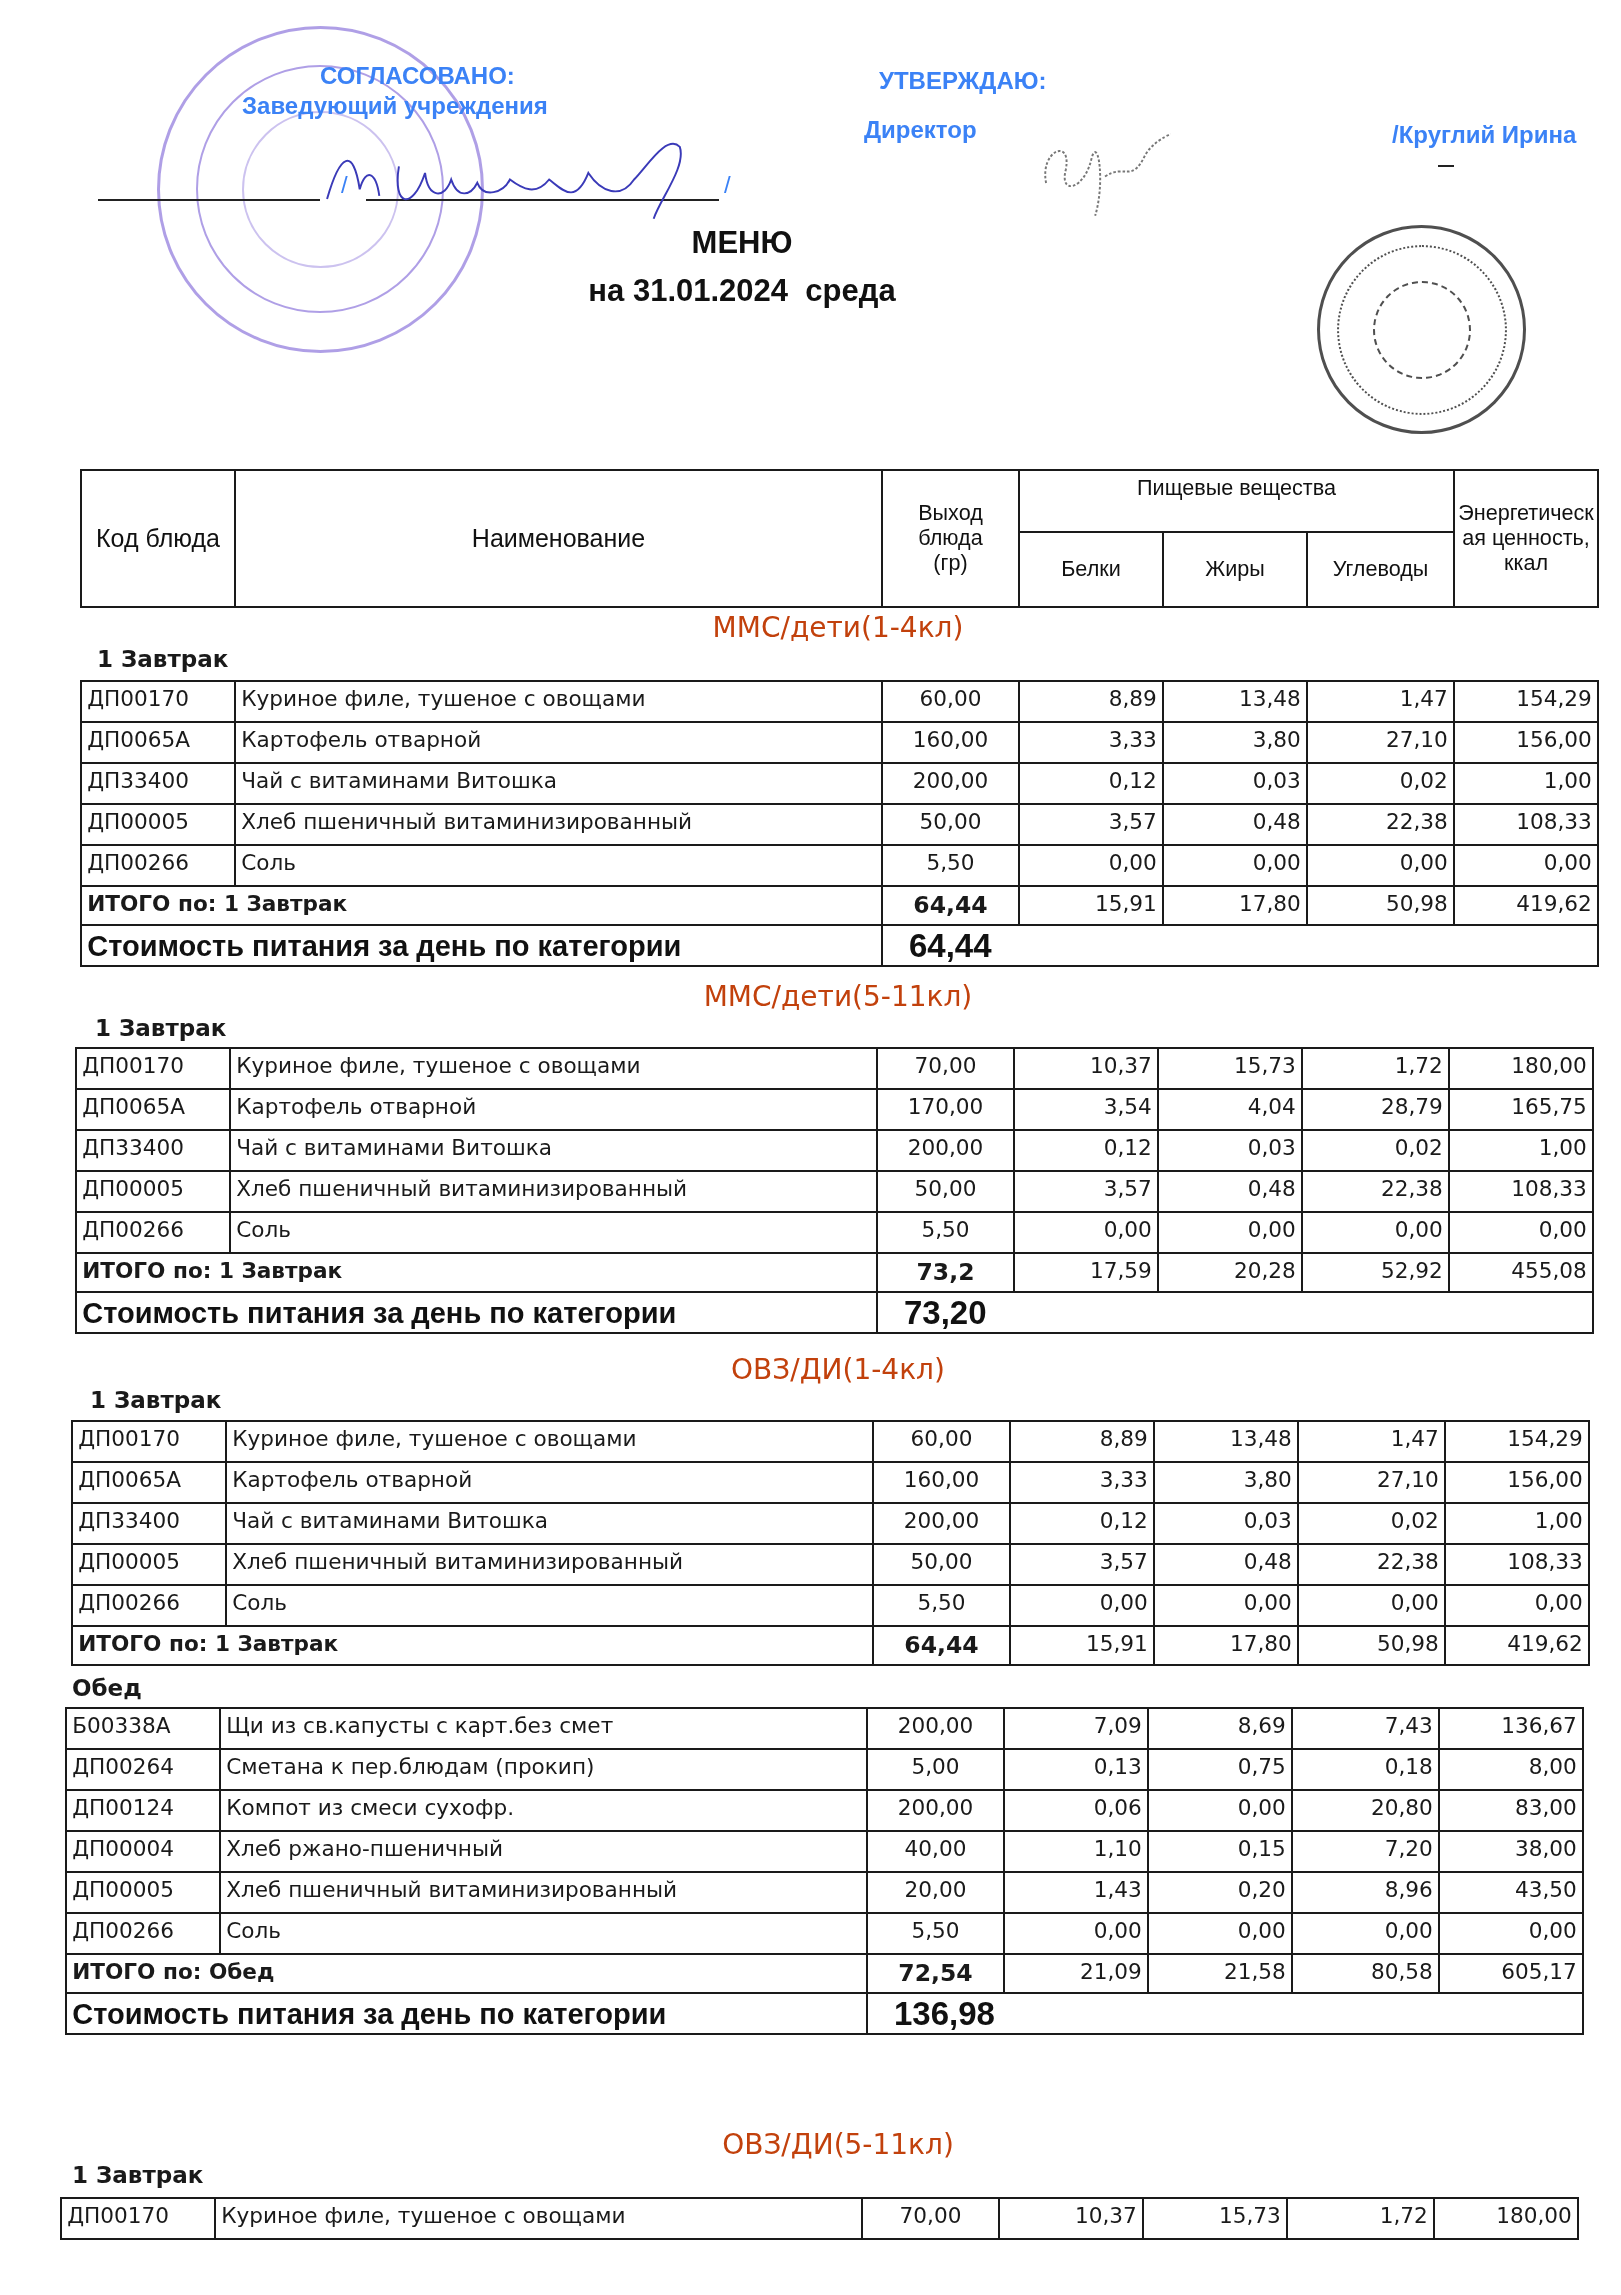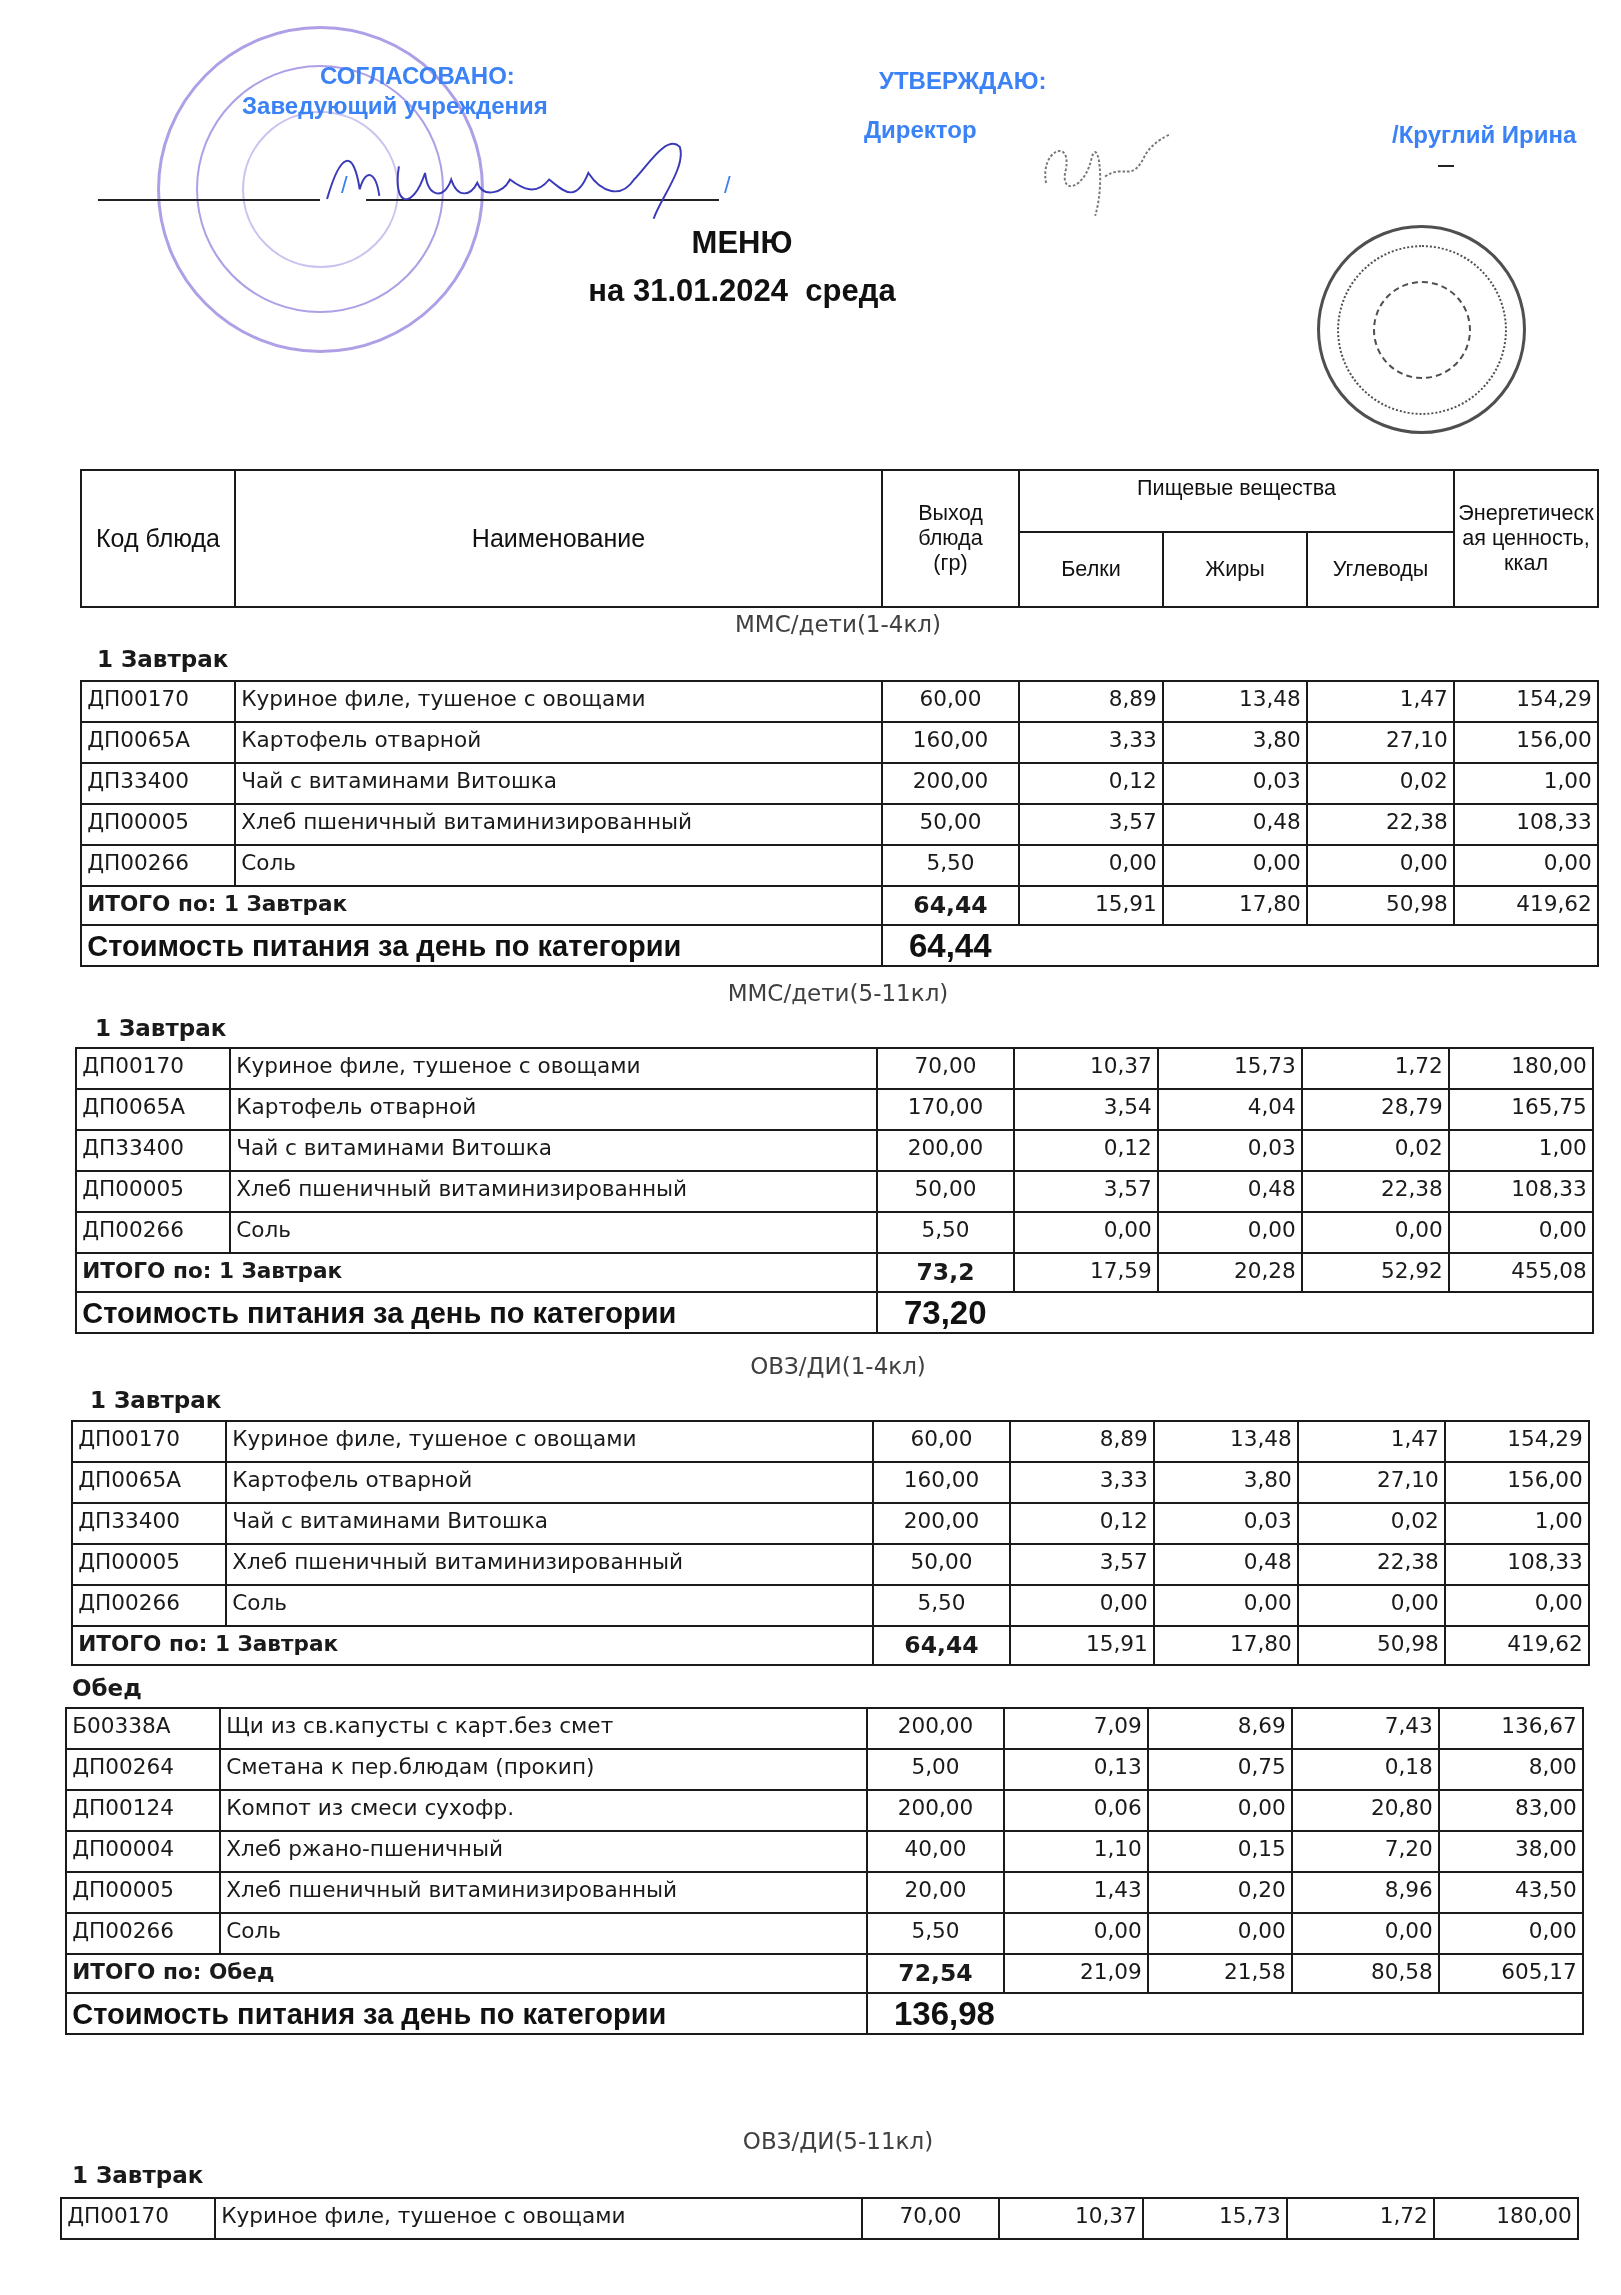--- a/index.html
+++ b/index.html
@@ -38,21 +38,21 @@
   .row td { font-family: "DejaVu Sans", sans-serif; font-size: 21.6px; height: 41px; padding: 0 5.2px; vertical-align: top; padding-top: 3.9px; white-space: nowrap; overflow: hidden; color: #1a1a1a; }
   .row td.num { text-align: right; }
   .row td.yield { text-align: center; }
   .row.total td { height: 39px; }
   .row.total td.label { font-weight: bold; font-family: "DejaVu Sans", sans-serif; }
   .row.total td.yield { font-size: 23.5px; font-weight: bold; }
 
   .cost td { height: 41px; font-family: "Liberation Sans", "DejaVu Sans", sans-serif; font-weight: bold; font-size: 29px; padding: 1.3px 5.2px 0; white-space: nowrap; vertical-align: middle; }
   .cost td.cost-val { padding-left: 26px; font-size: 33px; }
 
-  .section-title { position: absolute; left: 80px; width: 1516px; text-align: center; font-family: "DejaVu Sans", sans-serif; font-size: 23px; color: #404040; white-space: nowrap; }
+  .section-title { position: absolute; left: 80px; width: 1516px; text-align: center; font-family: "DejaVu Sans", sans-serif; font-size: 28px; color: #c2410c; white-space: nowrap; }
   .meal-title { position: absolute; font-family: "DejaVu Sans", sans-serif; font-size: 23px; color: #1a1a1a; white-space: nowrap; font-weight: bold; }
 </style>
 </head>
 <body>
 
 <div>
 
   <div class="stamp-blue" style="left:157px; top:26px; width:327px; height:327px;"></div>
   <div class="stamp-blue inner" style="left:196px; top:65px; width:248px; height:248px;"></div>
   <div class="stamp-blue inner" style="left:242px; top:111px; width:157px; height:157px; border-color: rgba(110,80,210,0.35);"></div>

